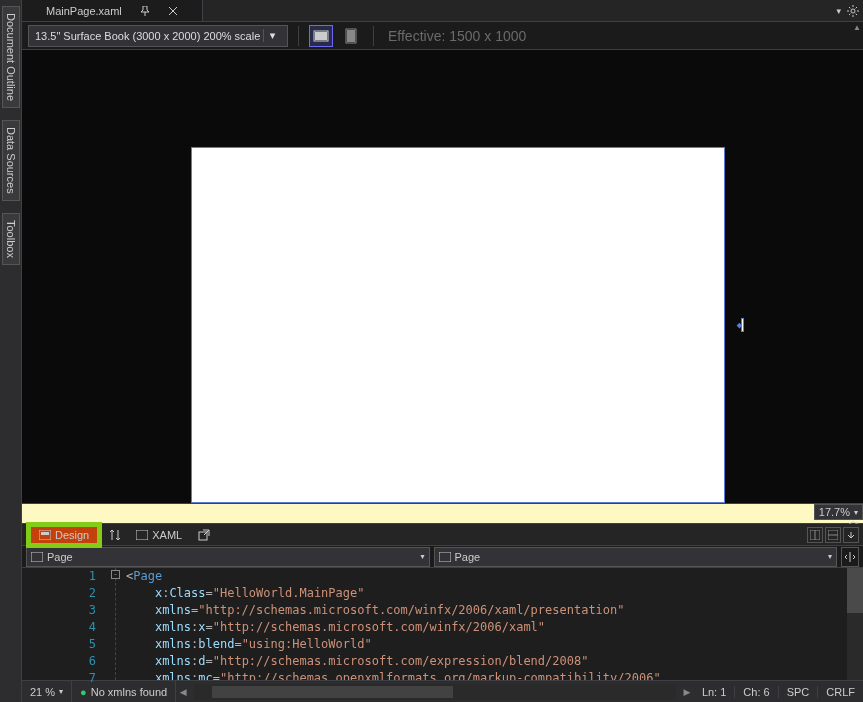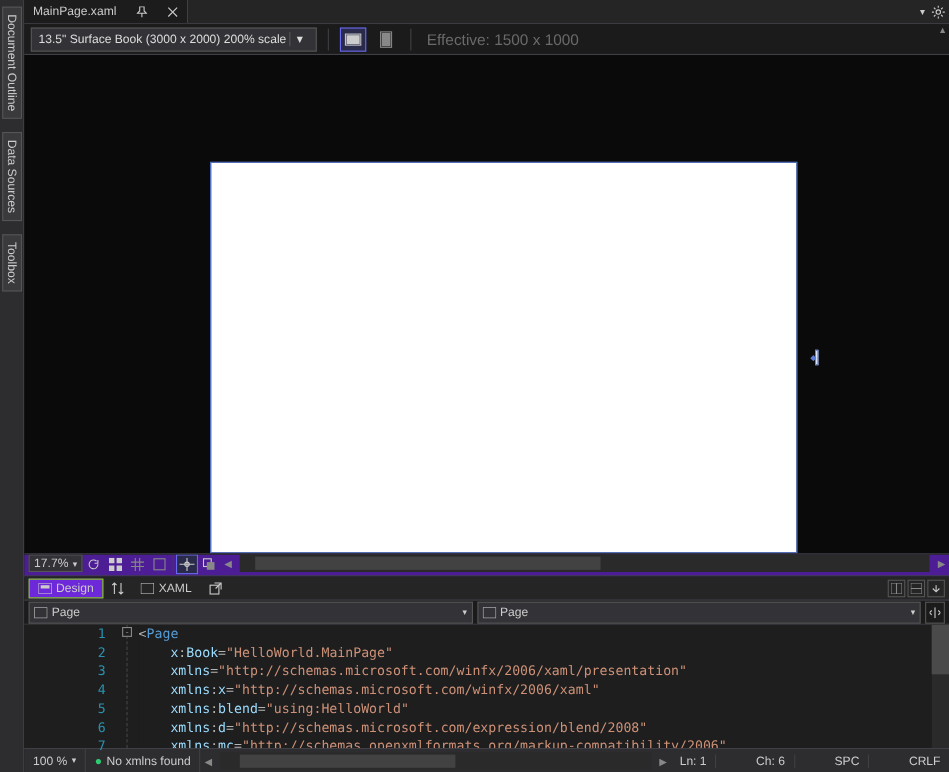--- a/index.html
+++ b/index.html
@@ -36,21 +36,21 @@
 .tab-strip {
   height: 22px;
   background: #252526;
   display: flex;
   align-items: center;
   border-bottom: 1px solid #3f3f46;
   position: relative;
 }
 .file-tab {
   height: 100%;
-  padding: 0 8px;
+  padding: 0 24px;
   display: flex;
   align-items: center;
   gap: 18px;
   background: #1c1c1c;
   border-right: 1px solid #3f3f46;
   font-size: 11px;
 }
 .pin-ic { width: 10px; height: 10px; }
 .close-ic { width: 10px; height: 10px; cursor: pointer; }
 .tab-strip .right { position: absolute; right: 4px; display: flex; gap: 6px; align-items: center; }
@@ -103,24 +103,25 @@
   width: 532px; height: 354px;
   background: #fff;
   outline: 1px solid #5a7bd6;
 }
 .handle { position: absolute; background: #fff; border: 1px solid #5a7bd6; }
 .handle.right { width: 3px; height: 14px; right: -20px; top: 50%; transform: translateY(-50%); }
 .handle.right::before { content:""; position:absolute; left:-6px; top:50%; width:4px; height:4px; background:#5a7bd6; transform: rotate(45deg) translateY(-50%);}
 
 .zoom-bar {
   height: 20px;
-  background: #4c1d95;
-  display: flex;
-  align-items: flex-start;
-  border-bottom: 1px solid #3f3f46;
+  background: #fef9c3;
+  display: flex;
+  align-items: flex-end;
+  border-bottom: 1px solid #3f3f46;
+  flex-direction: column;
 }
 .zoom-val {
   border: 1px solid #555;
   background: #333337;
   padding: 1px 4px;
   margin-left: 4px;
   display: flex;
   align-items: center;
   gap: 4px;
   font-size: 11px;
@@ -136,21 +137,21 @@
   height: 22px;
   background: #252526;
   display: flex;
   align-items: center;
   gap: 4px;
   padding: 0 4px;
   border-bottom: 1px solid #3f3f46;
   position: relative;
 }
 .vt-tab { padding: 2px 8px; display: flex; align-items: center; gap: 4px; font-size: 11px; cursor: pointer; }
-.vt-tab.active { background: #6d28d9; border: 1px solid #84cc16; }
+.vt-tab.active { background: #c2410c; border: 5px solid #84cc16; }
 .vt-swap { width: 18px; height: 18px; display: flex; align-items: center; justify-content: center; cursor: pointer; }
 .view-tabs .right { position: absolute; right: 4px; display: flex; gap: 2px; }
 .vt-ic { width: 16px; height: 16px; border: 1px solid #555; display: flex; align-items: center; justify-content: center; cursor: pointer; }
 
 .breadcrumb-row {
   height: 22px;
   display: flex;
   align-items: center;
   gap: 4px;
   background: #1b1b1c;
@@ -209,21 +210,21 @@
 
 .status-bar {
   height: 22px;
   background: #2d2d30;
   border-top: 1px solid #3f3f46;
   display: flex;
   align-items: center;
   font-size: 11px;
 }
 .status-bar .cell { padding: 0 8px; border-right: 1px solid #3f3f46; height: 100%; display: flex; align-items: center; gap: 4px; }
-.status-bar .right { margin-left: auto; display: flex; gap: 28px; }
+.status-bar .right { margin-left: auto; display: flex; }
 .ok-ic { color: #2ecc71; }
 .hscroll-mini { flex: 1; height: 16px; background: #2a2a2a; margin: 0 4px; position: relative; }
 .hscroll-mini .th { position: absolute; left: 18px; top: 2px; height: 12px; width: 50%; background: #424242; }
 
 svg { display: block; }
 </style>
 </head>
 <body>
 
 <div class="side-rail">
@@ -403,34 +404,34 @@
         <div>3</div>
         <div>4</div>
         <div>5</div>
         <div>6</div>
         <div>7</div>
       </div>
       <div class="outline-col"></div>
       <div class="outline-box">-</div>
     </div>
     <div class="code"><span class="t-punct">&lt;</span><span class="t-elm">Page</span>
-    <span class="t-attr">x</span><span class="t-punct">:</span><span class="t-attr">Book</span><span class="t-punct">=</span><span class="t-str">"HelloWorld.MainPage"</span>
+    <span class="t-attr">x</span><span class="t-punct">:</span><span class="t-attr">Class</span><span class="t-punct">=</span><span class="t-str">"HelloWorld.MainPage"</span>
     <span class="t-attr">xmlns</span><span class="t-punct">=</span><span class="t-str">"http://schemas.microsoft.com/winfx/2006/xaml/presentation"</span>
     <span class="t-attr">xmlns</span><span class="t-punct">:</span><span class="t-attr">x</span><span class="t-punct">=</span><span class="t-str">"http://schemas.microsoft.com/winfx/2006/xaml"</span>
     <span class="t-attr">xmlns</span><span class="t-punct">:</span><span class="t-attr">blend</span><span class="t-punct">=</span><span class="t-str">"using:HelloWorld"</span>
     <span class="t-attr">xmlns</span><span class="t-punct">:</span><span class="t-attr">d</span><span class="t-punct">=</span><span class="t-str">"http://schemas.microsoft.com/expression/blend/2008"</span>
     <span class="t-attr">xmlns</span><span class="t-punct">:</span><span class="t-attr">mc</span><span class="t-punct">=</span><span class="t-str">"http://schemas.openxmlformats.org/markup-compatibility/2006"</span></div>
     <div class="vscroll">
         <div class="vthumb"></div>
       </div>
   </div>
 
   <div class="status-bar">
     <div class="cell">
-      <span>100 %</span>
+      <span>21 %</span>
       <span style="font-size:8px">▾</span>
     </div>
     <div class="cell" style="flex:0 0 auto">
       <span class="ok-ic">●</span>
       <span>No xmlns found</span>
     </div>
     <div class="scroll-arrow">◀</div>
     <div class="hscroll-mini">
         <div class="th"></div>
       </div>

